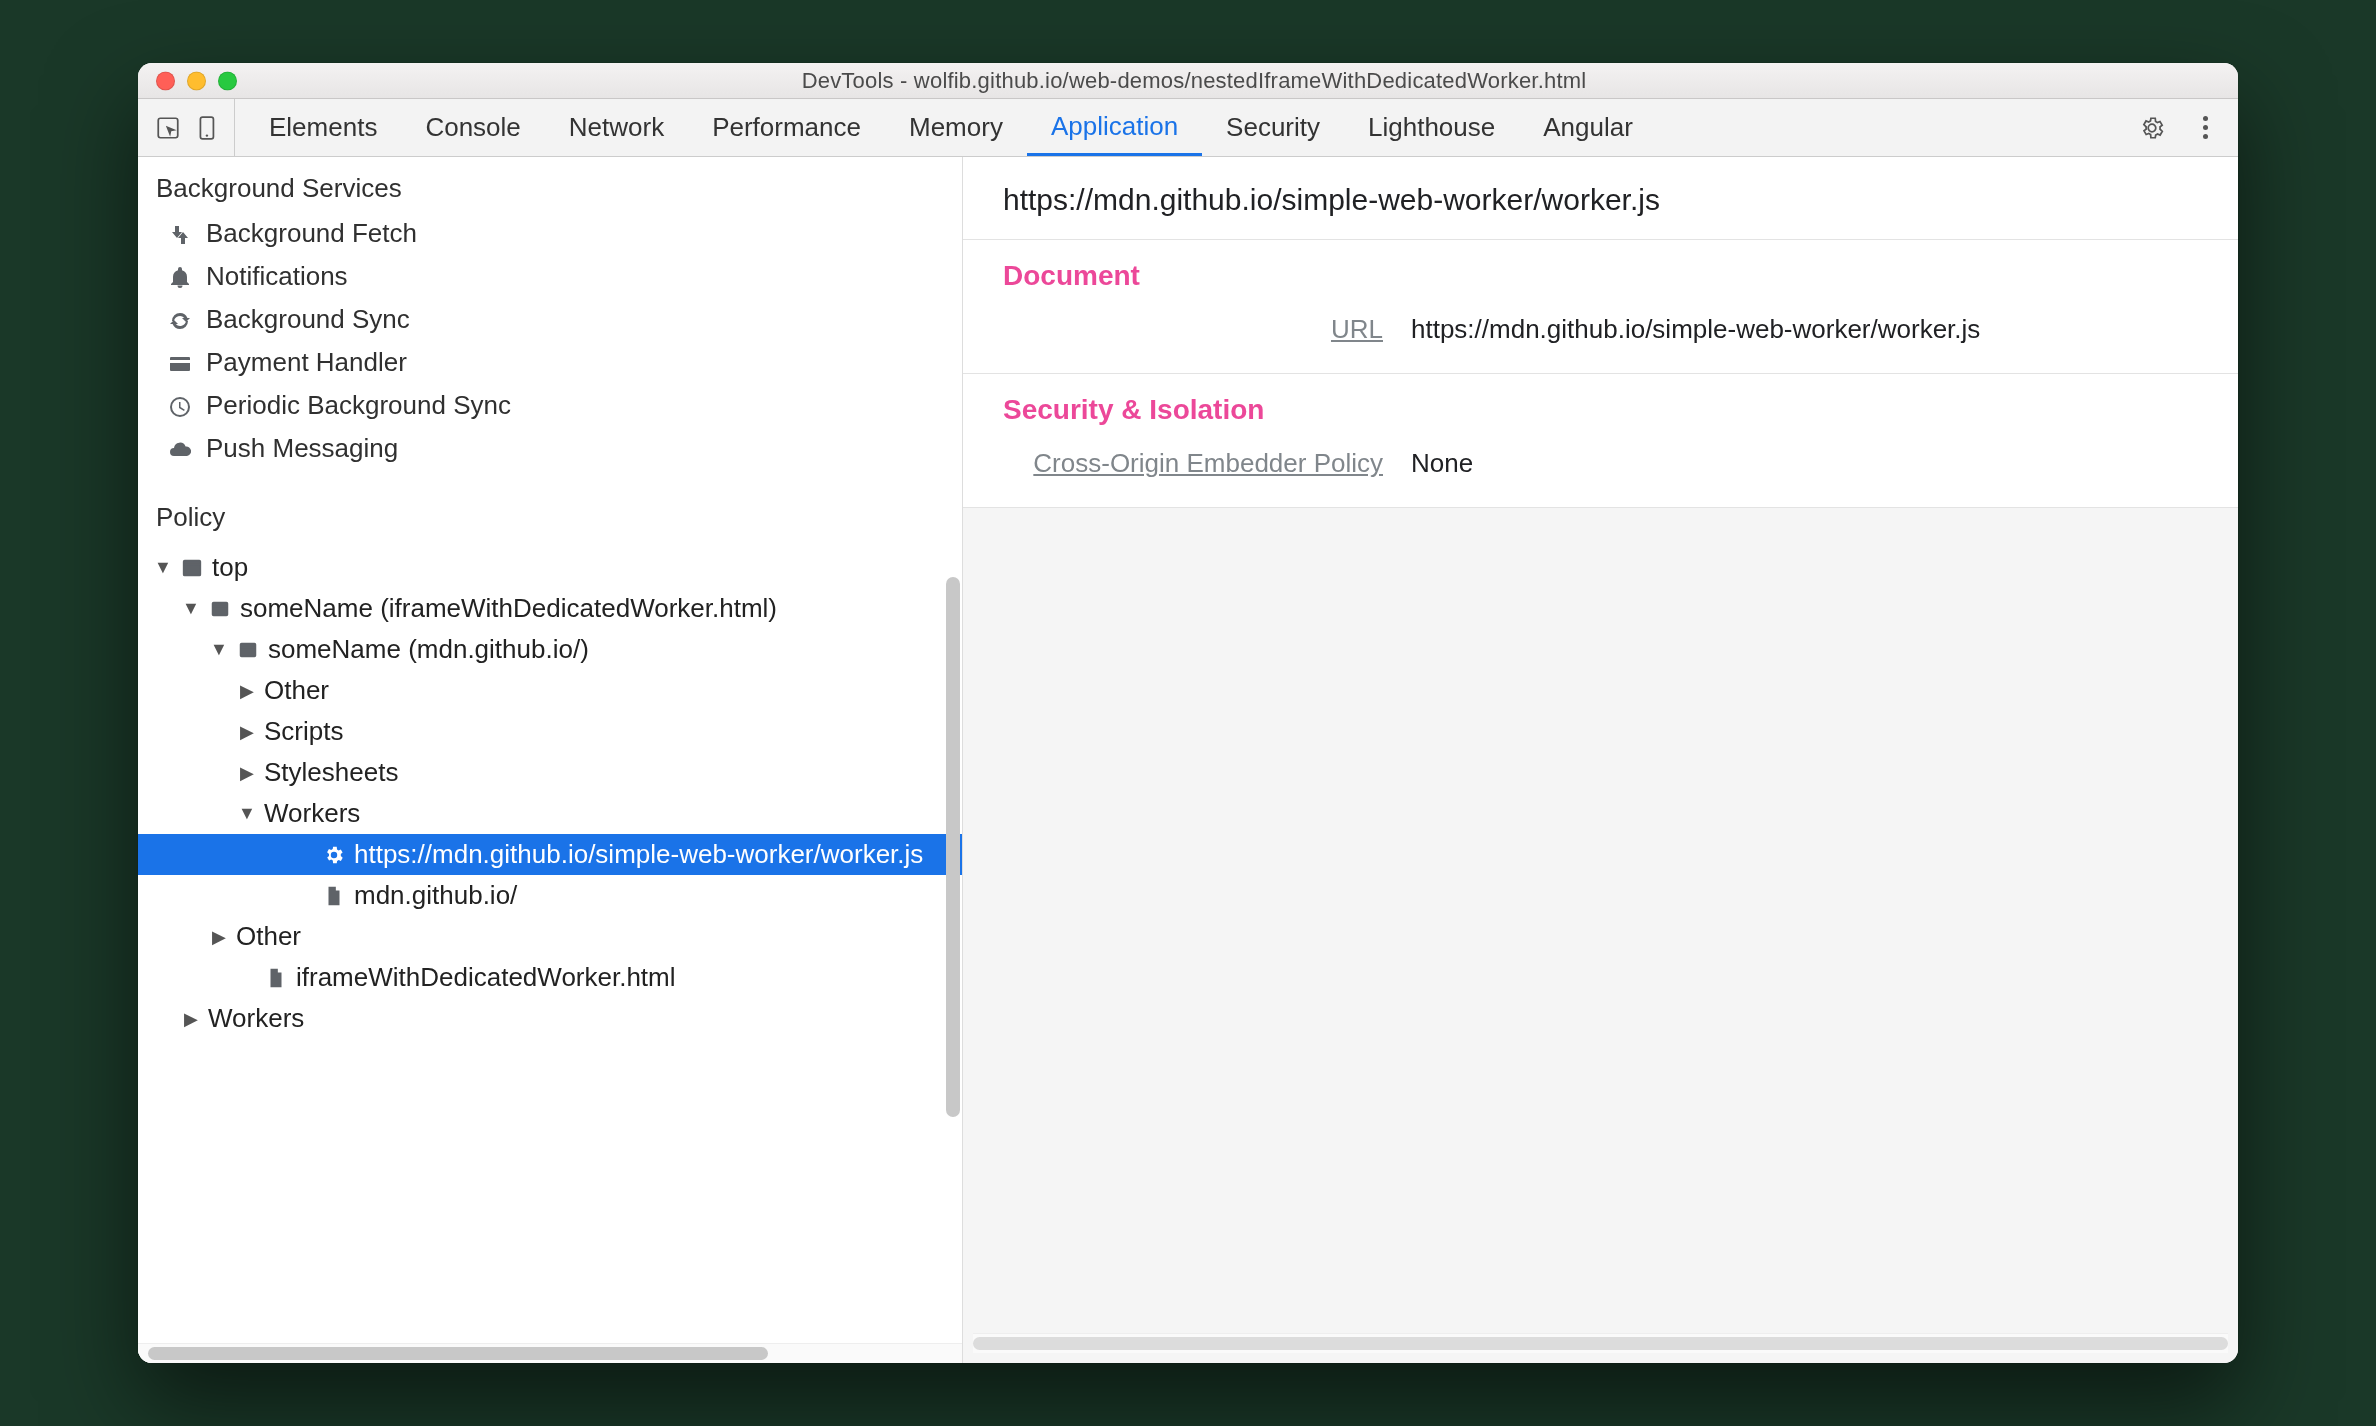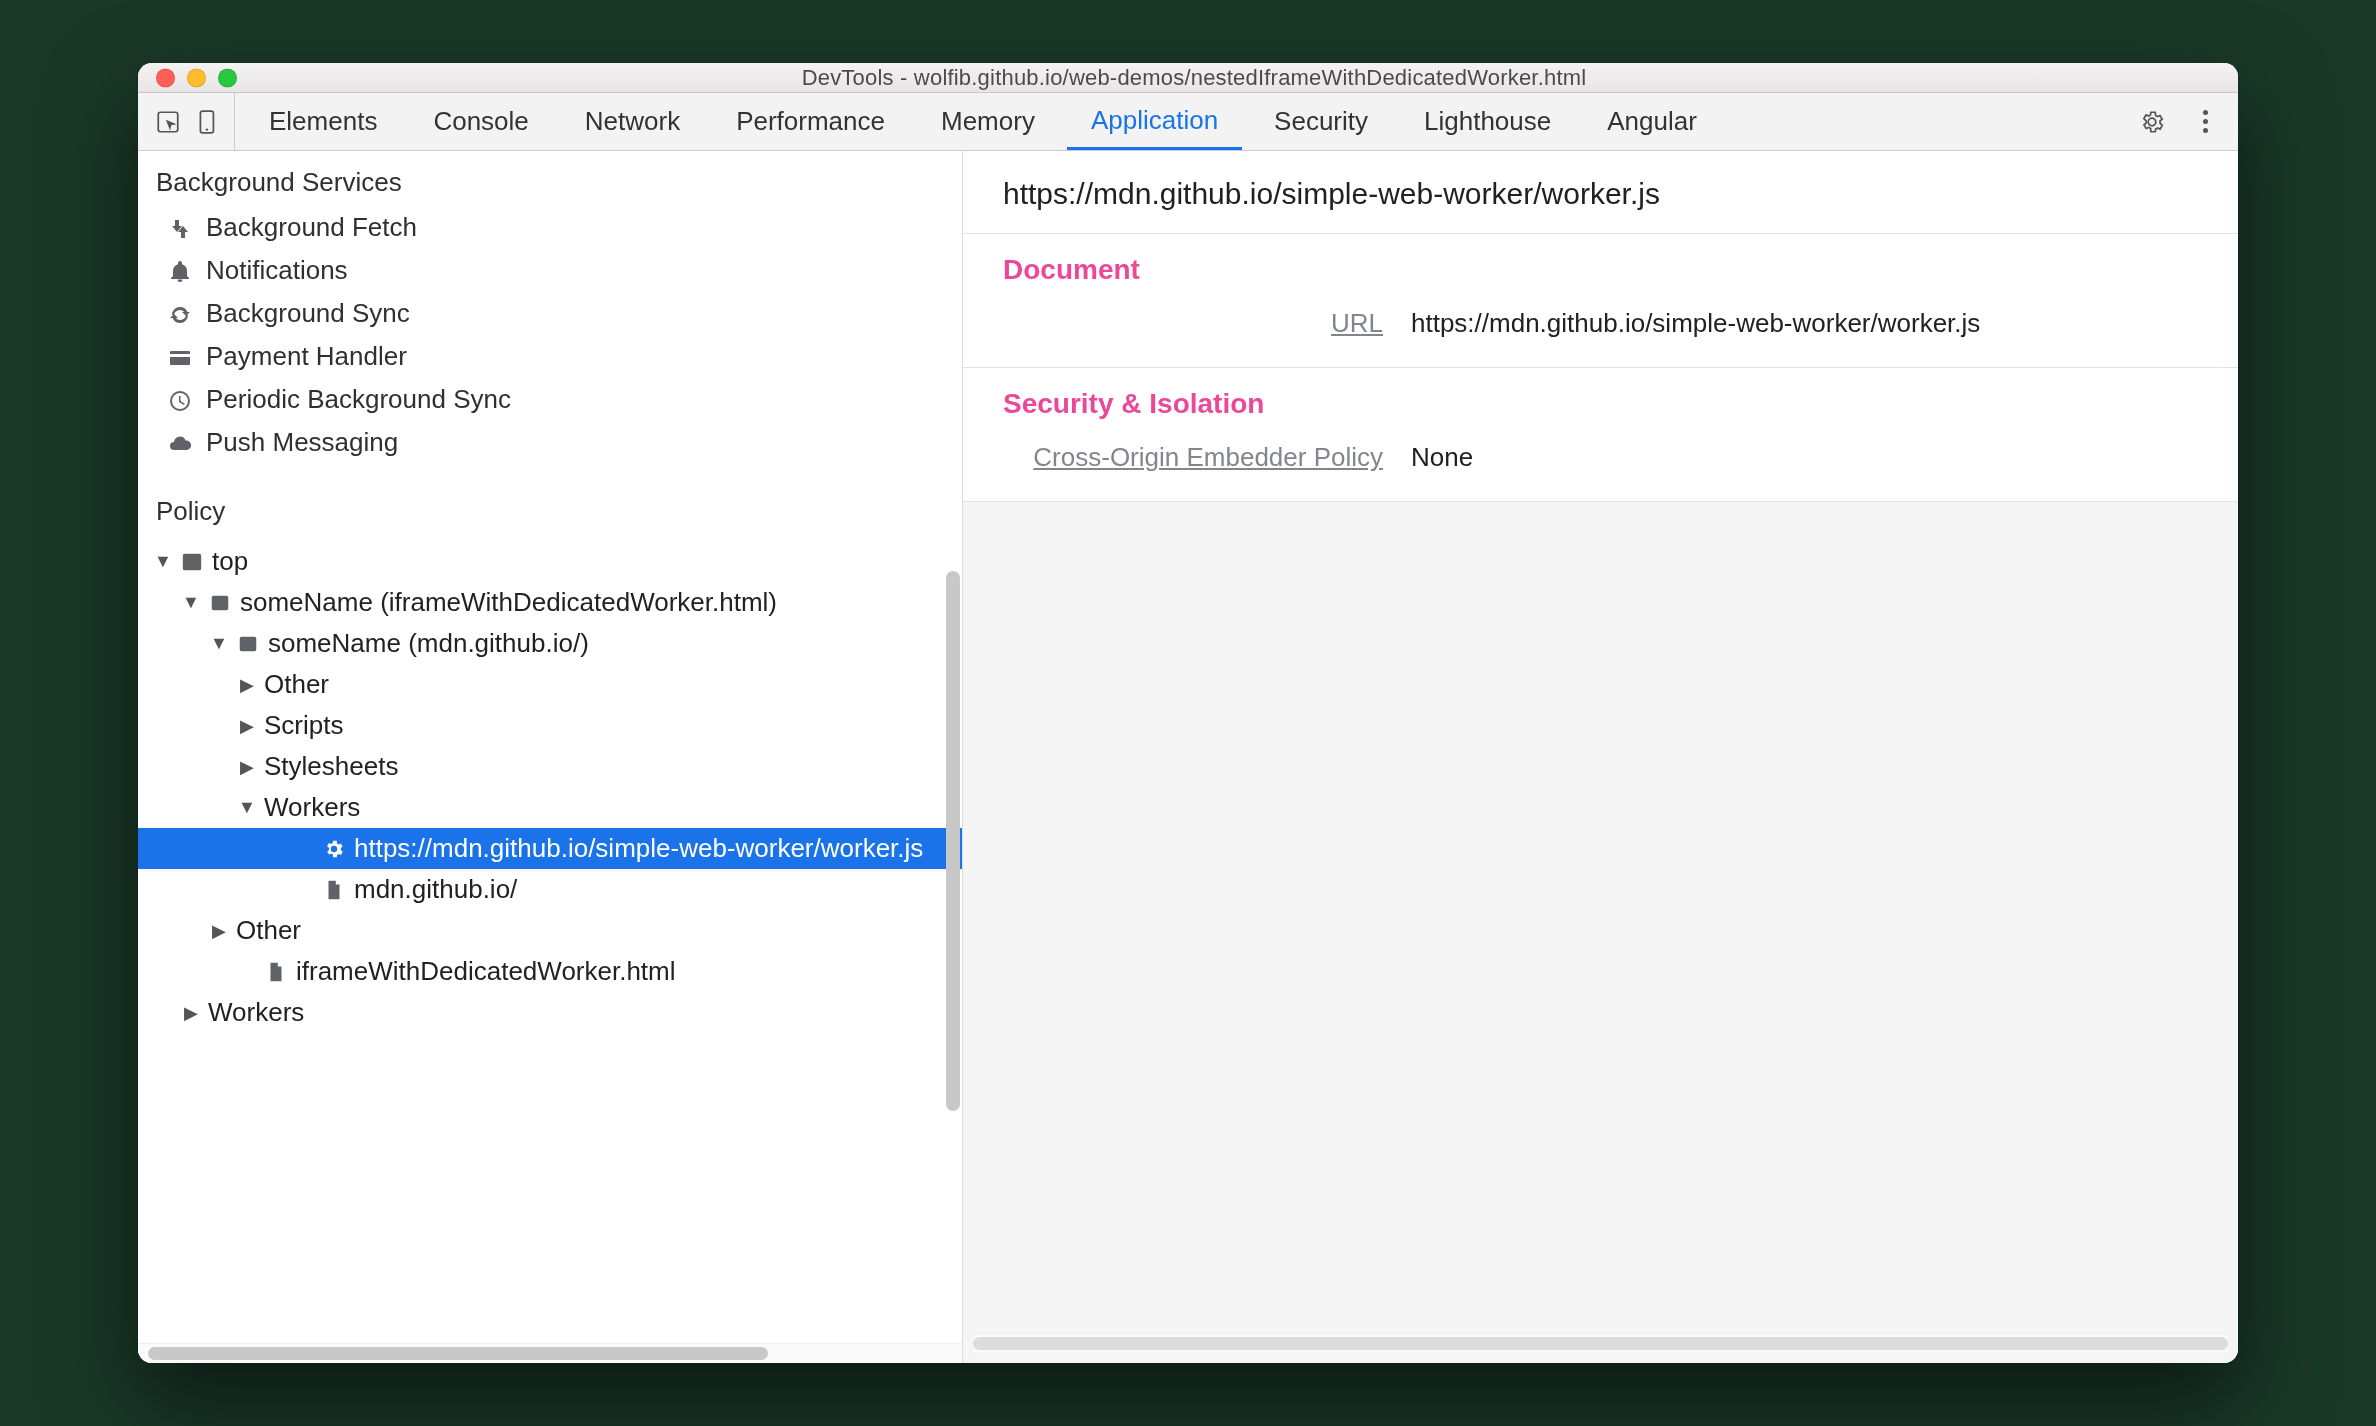--- a/index.html
+++ b/index.html
@@ -7,21 +7,21 @@
   .stage { width: 100%; height: 100%; display: flex; align-items: center; justify-content: center; padding: 60px 90px; }
   .window {
     width: 100%; max-width: 2100px; height: 100%; max-height: 1300px;
     background: #fff; border-radius: 14px; overflow: hidden;
     box-shadow: 0 40px 90px rgba(0,0,0,.55), 0 0 0 1px rgba(0,0,0,.05);
     display: flex; flex-direction: column;
   }
 
   
   .titlebar {
-    height: 30px; background: linear-gradient(#f4f2f2,#e7e5e5);
+    height: 36px; background: linear-gradient(#f4f2f2,#e7e5e5);
     border-bottom: 1px solid #c9c7c7;
     display: flex; align-items: center; position: relative;
     flex-shrink: 0;
     padding-left: 12px;
   }
   .traffic { position: absolute; left: 18px; top: 50%; transform: translateY(-50%); display: flex; gap: 12px; }
   .dot { width: 19px; height: 19px; border-radius: 50%; border: 1px solid rgba(0,0,0,.12); }
   .dot.r { background:#ff5f57; } .dot.y{background:#ffbd2e;} .dot.g{background:#28c940;}
   .wtitle { flex:1; text-align:center; font-size: 22px; color:#4b4b4b; letter-spacing:.2px; }
 
@@ -107,21 +107,21 @@
               <path d="M10 10 L20 14 L15 15 L14 20 Z" fill="#555" stroke="none"></path>
             </svg>
         </div>
         <div class="tb-icon">
           <svg viewBox="0 0 24 24">
               <rect x="5" y="2" width="12" height="20" rx="2"></rect>
               <line x1="11" y1="19" x2="11" y2="19" stroke-linecap="round" stroke-width="2.2"></line>
             </svg>
         </div>
       </div>
-      <div id="tabs-holder" style="display:flex;align-items:stretch;gap:8px;">
+      <div id="tabs-holder" style="display:flex;align-items:stretch;">
           <div class="tb-tab">Elements</div>
           <div class="tb-tab">Console</div>
           <div class="tb-tab">Network</div>
           <div class="tb-tab">Performance</div>
           <div class="tb-tab">Memory</div>
           <div class="tb-tab active">Application</div>
           <div class="tb-tab">Security</div>
           <div class="tb-tab">Lighthouse</div>
           <div class="tb-tab">Angular</div>
         </div>

